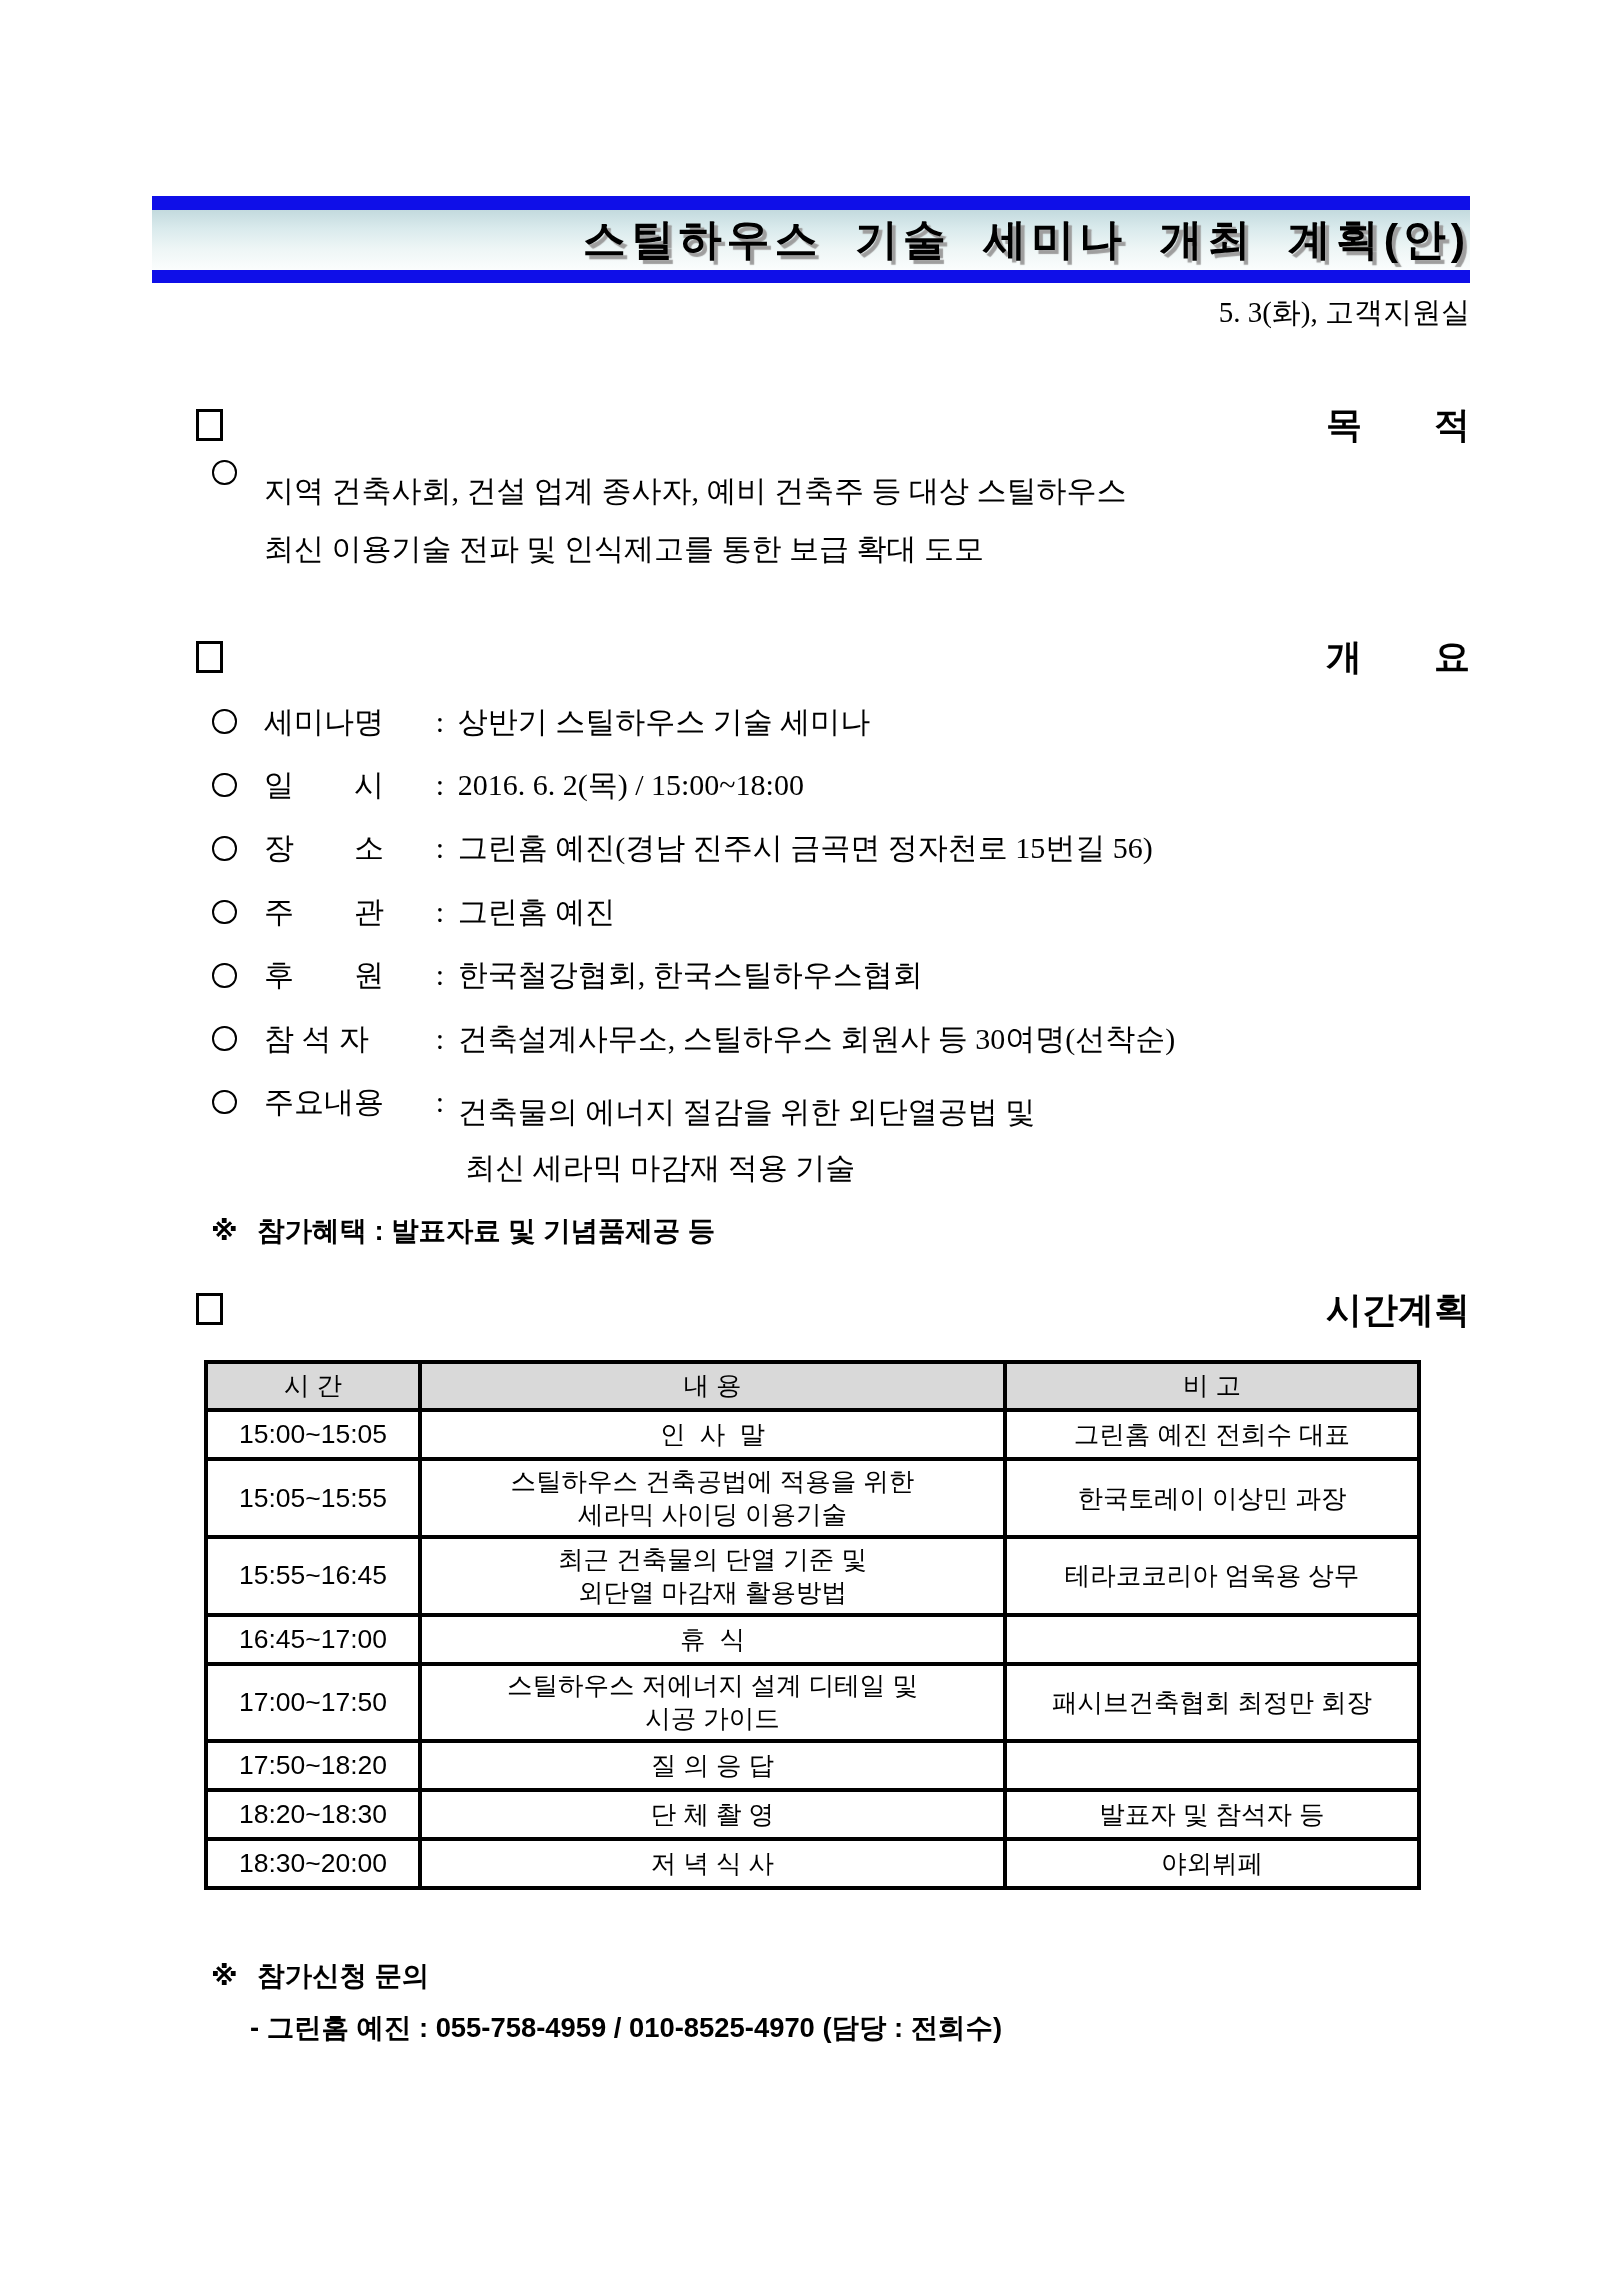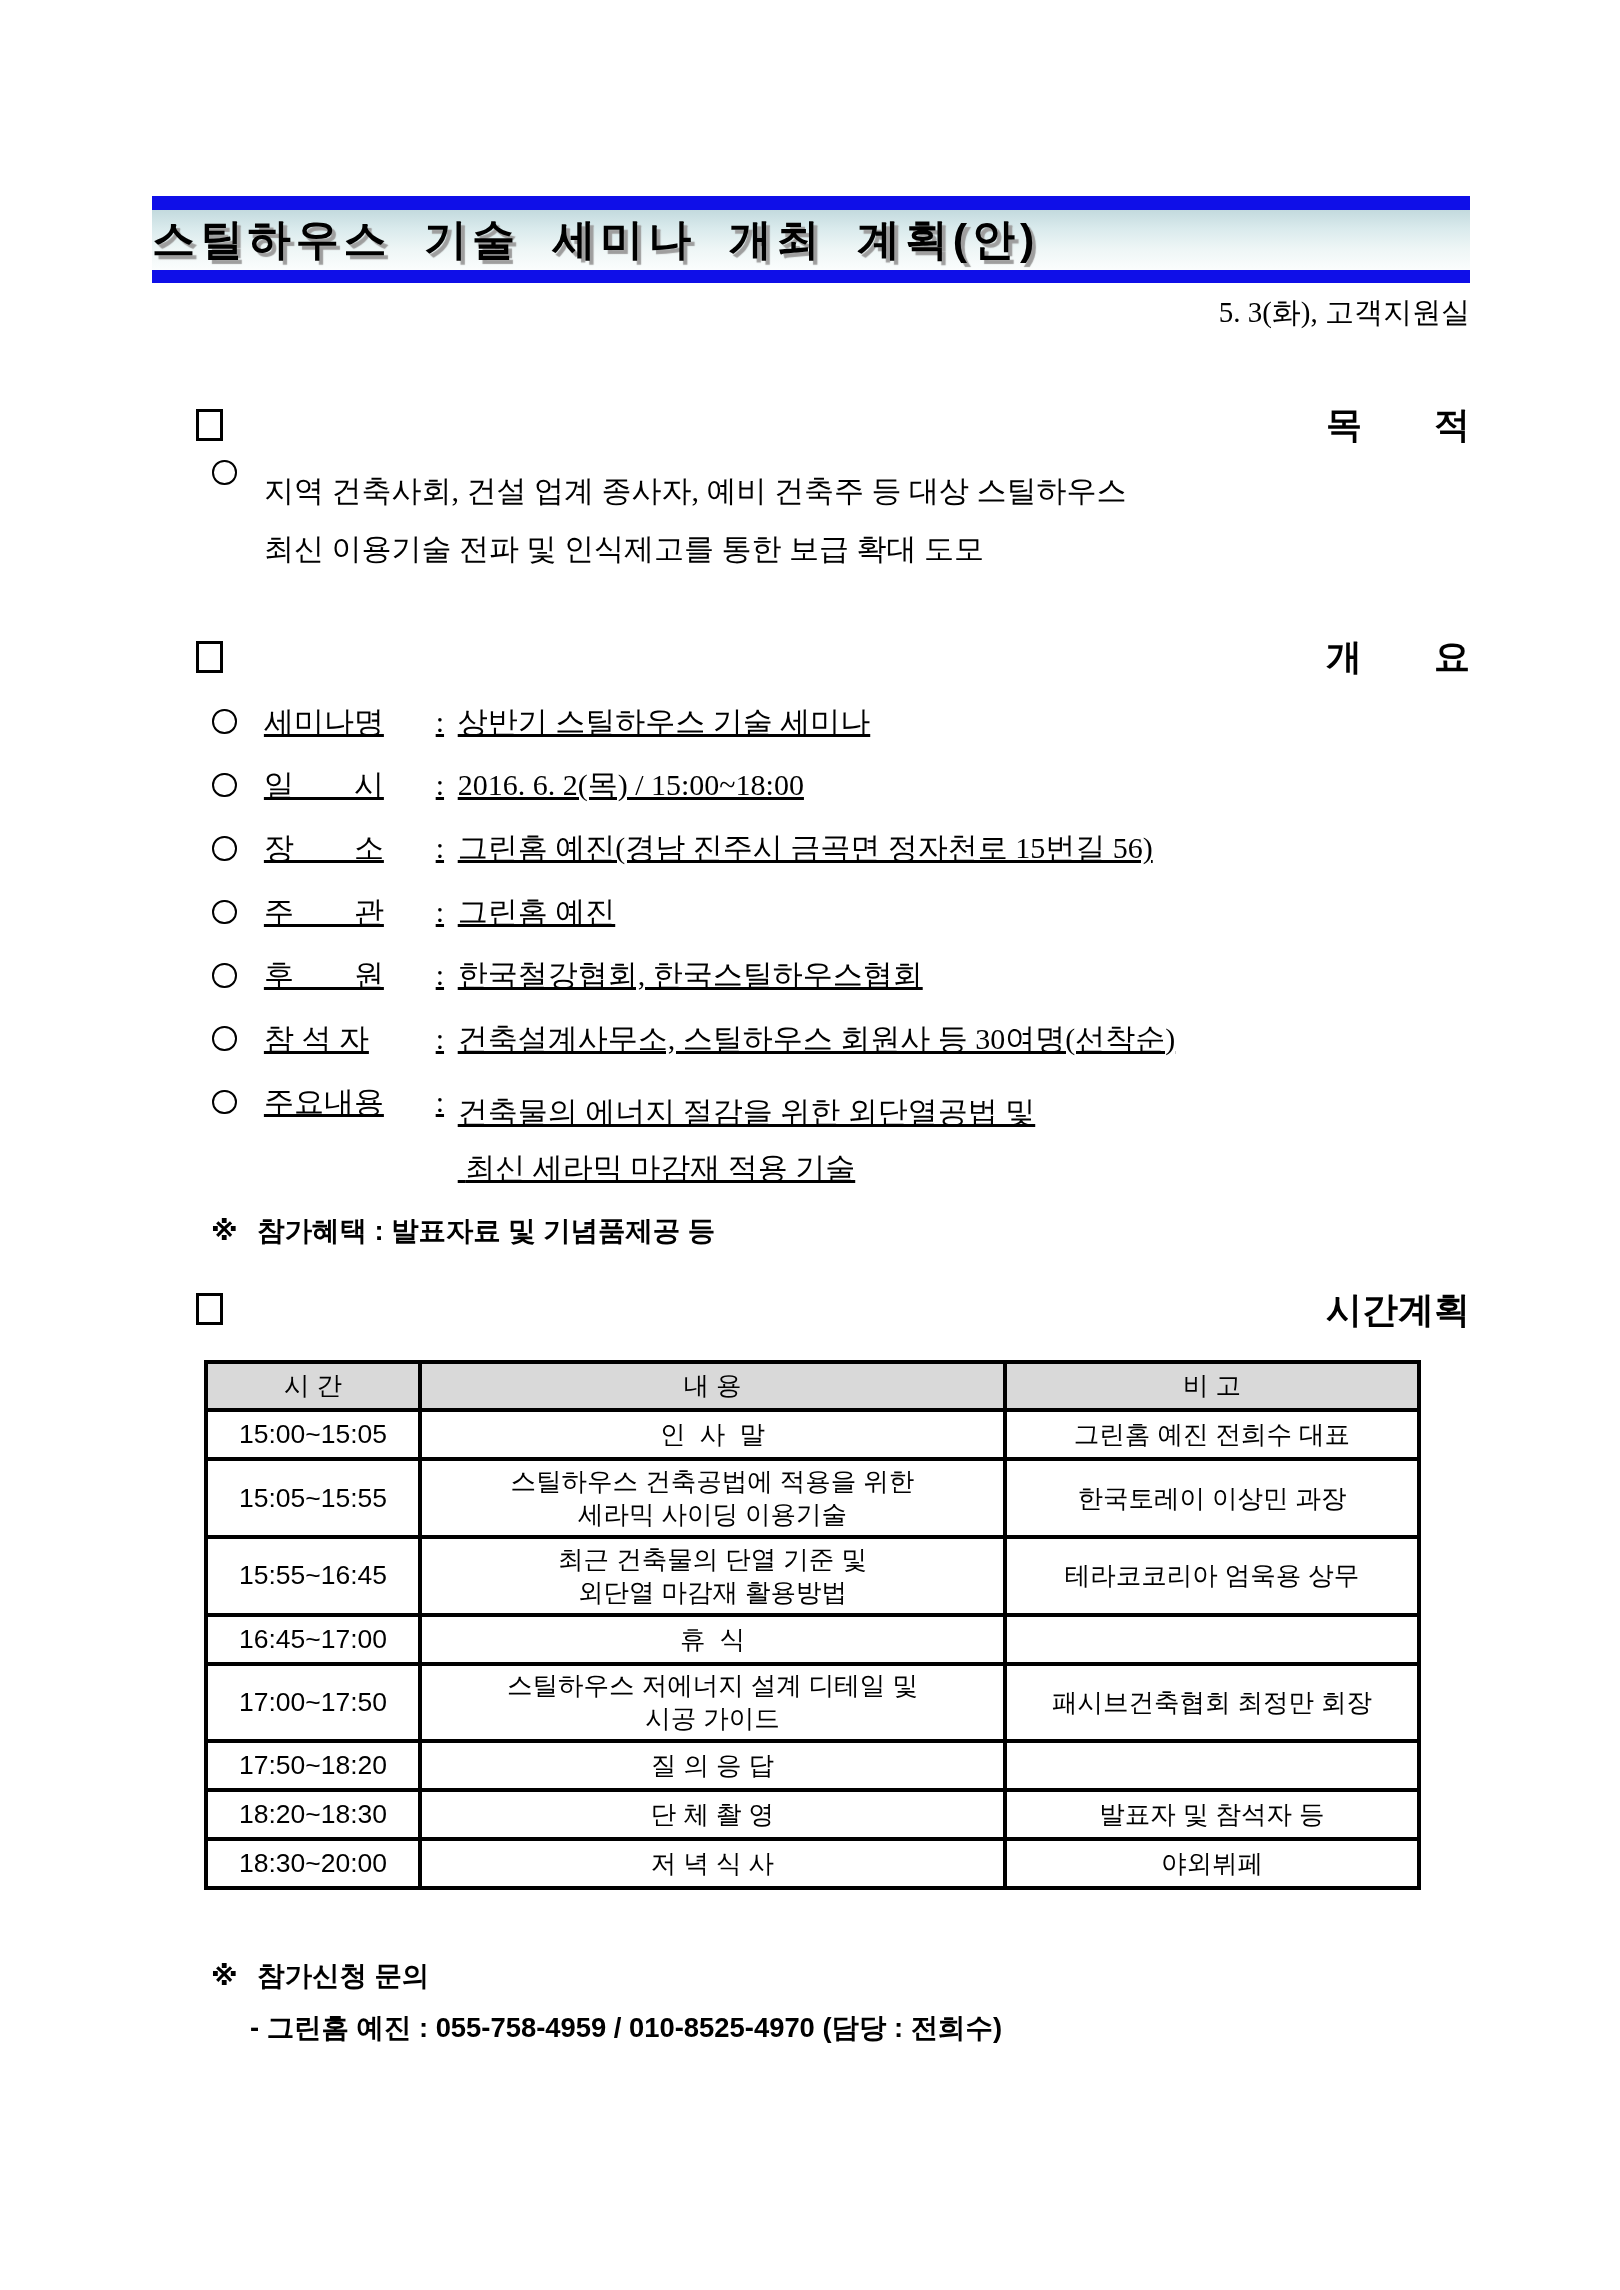--- a/index.html
+++ b/index.html
@@ -12,21 +12,21 @@
     color:#000;
     font-family:"Liberation Serif","DejaVu Serif",serif;
     overflow:hidden;
   }
   
   .banner{width:100%;}
   .banner-bar{height:13.7px;background:#0f0fe8;}
   .banner-body{
     height:60px;
     background:linear-gradient(180deg,#c3dade 0%,#d9eaec 30%,#eef6f6 65%,#fbfdfd 100%);
-    display:flex;align-items:center;justify-content:flex-start;
+    display:flex;align-items:center;justify-content:flex-end;
   }
   .banner-title{
     font-family:"Liberation Sans","DejaVu Sans",sans-serif;
     font-weight:900;font-size:43px;
     letter-spacing:4.9px;word-spacing:15.7px;
     color:#000;text-shadow:3.9px 3.9px 1px #9e9e9e;
     white-space:pre;
   }
   
   .date-line{
@@ -49,21 +49,21 @@
   
   .bullet-row{display:flex;margin-left:60px;}
   .circle{
     width:24.5px;height:24.5px;border:2.9px solid #000;border-radius:50%;
     flex:none;box-sizing:border-box;margin-top:13.7px;margin-right:27.4px;
   }
   .purpose-text{
     margin-top:15.7px;
     font-size:30px;line-height:58px;white-space:pre-wrap;
   }
-  .ov-list{margin-top:25.5px;text-decoration:underline;}
+  .ov-list{margin-top:25.5px;}
   .ov-item{margin-bottom:27.4px;font-size:30px;line-height:36px;}
   .ov-item .circle{margin-top:5.9px;}
   .ov-label{display:inline-block;width:162px;white-space:pre;flex:none;}
   .ov-colon{flex:none;margin:0 13.7px 0 9.8px;}
   .ov-value{white-space:pre-wrap;}
   .ov-item-multiline .ov-value{line-height:56px;}
   .ov-item-multiline{margin-bottom:0;}
   
   .note-line{
     display:flex;gap:19.6px;

